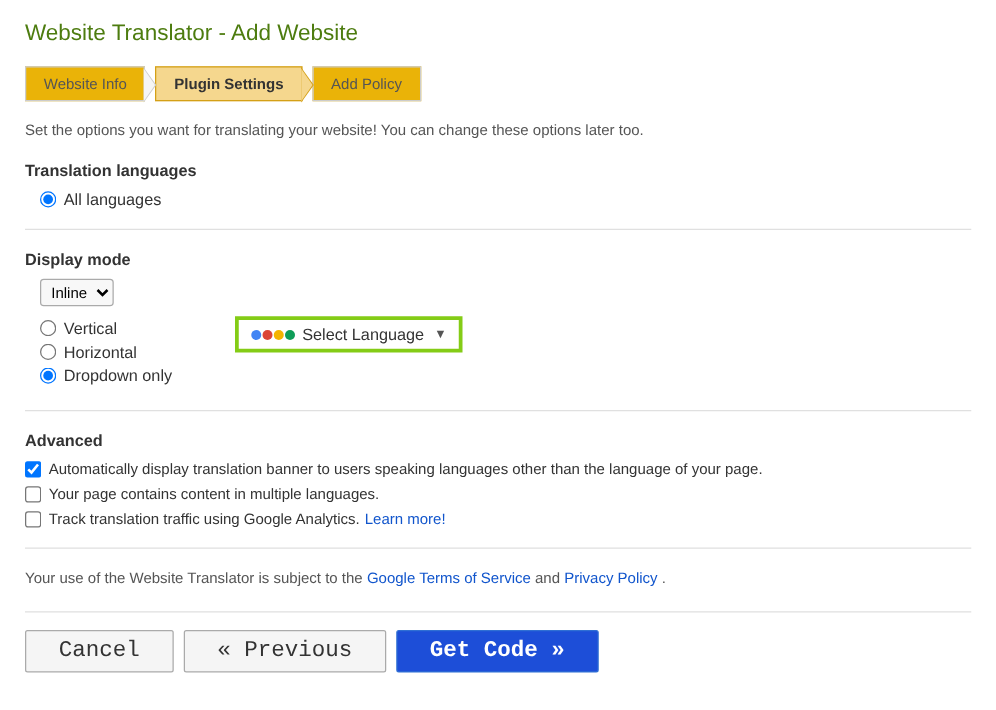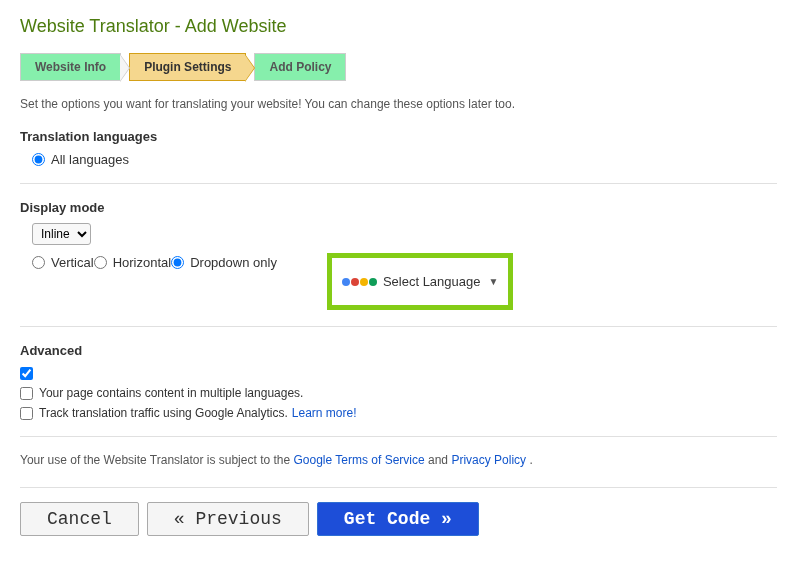--- a/index.html
+++ b/index.html
@@ -24,24 +24,23 @@
       align-items: center;
       margin-bottom: 16px;
     }
     .step {
       display: flex;
       align-items: center;
       height: 28px;
       padding: 0 14px;
       font-size: 12px;
       border: 1px solid #ccc;
-      background: #86efac;
+      background: #eab308;
       color: #555;
       position: relative;
-      font-weight: bold;
     }
     .step.active {
       background: #f5d78e;
       border-color: #d4a017;
       color: #333;
       font-weight: bold;
     }
     .step:not(:first-child) {
       margin-left: -1px;
     }
@@ -112,32 +111,33 @@
       border: 1px solid #aaa;
       border-radius: 3px;
       background: #f8f8f8;
     }
     .display-options {
       display: flex;
       align-items: flex-start;
     }
     .display-options-left {
       display: flex;
+      flex-direction: column;
       margin-left: 12px;
     }
     .display-options-right {
       margin-left: 50px;
       margin-top: -2px;
     }
     
     .translate-widget {
       display: flex;
       align-items: center;
-      border: 5px solid #84cc16;
-      padding: 16px 10px;
+      border: 3px solid #84cc16;
+      padding: 4px 10px;
       background: #fff;
       font-size: 13px;
       color: #333;
       cursor: pointer;
     }
     .translate-widget .g-logo {
       display: flex;
       align-items: center;
       margin-right: 6px;
     }
@@ -285,20 +285,21 @@
     </div>
   </div>
 </div>
 
 <hr class="divider">
 
 <div class="advanced-section">
   <div class="section-title">Advanced</div>
   <div class="checkbox-item">
     <input type="checkbox" checked="" style="">
+    <span>Automatically display translation banner to users speaking languages other than the language of your page.</span>
   </div>
   <div class="checkbox-item">
     <input type="checkbox" style="">
     <span>Your page contains content in multiple languages.</span>
   </div>
   <div class="checkbox-item">
     <input type="checkbox" style="">
     <span>Track translation traffic using Google Analytics.</span>
     <a href="#" class="learn-more" style="margin-left:4px;">Learn more!</a>
   </div>

